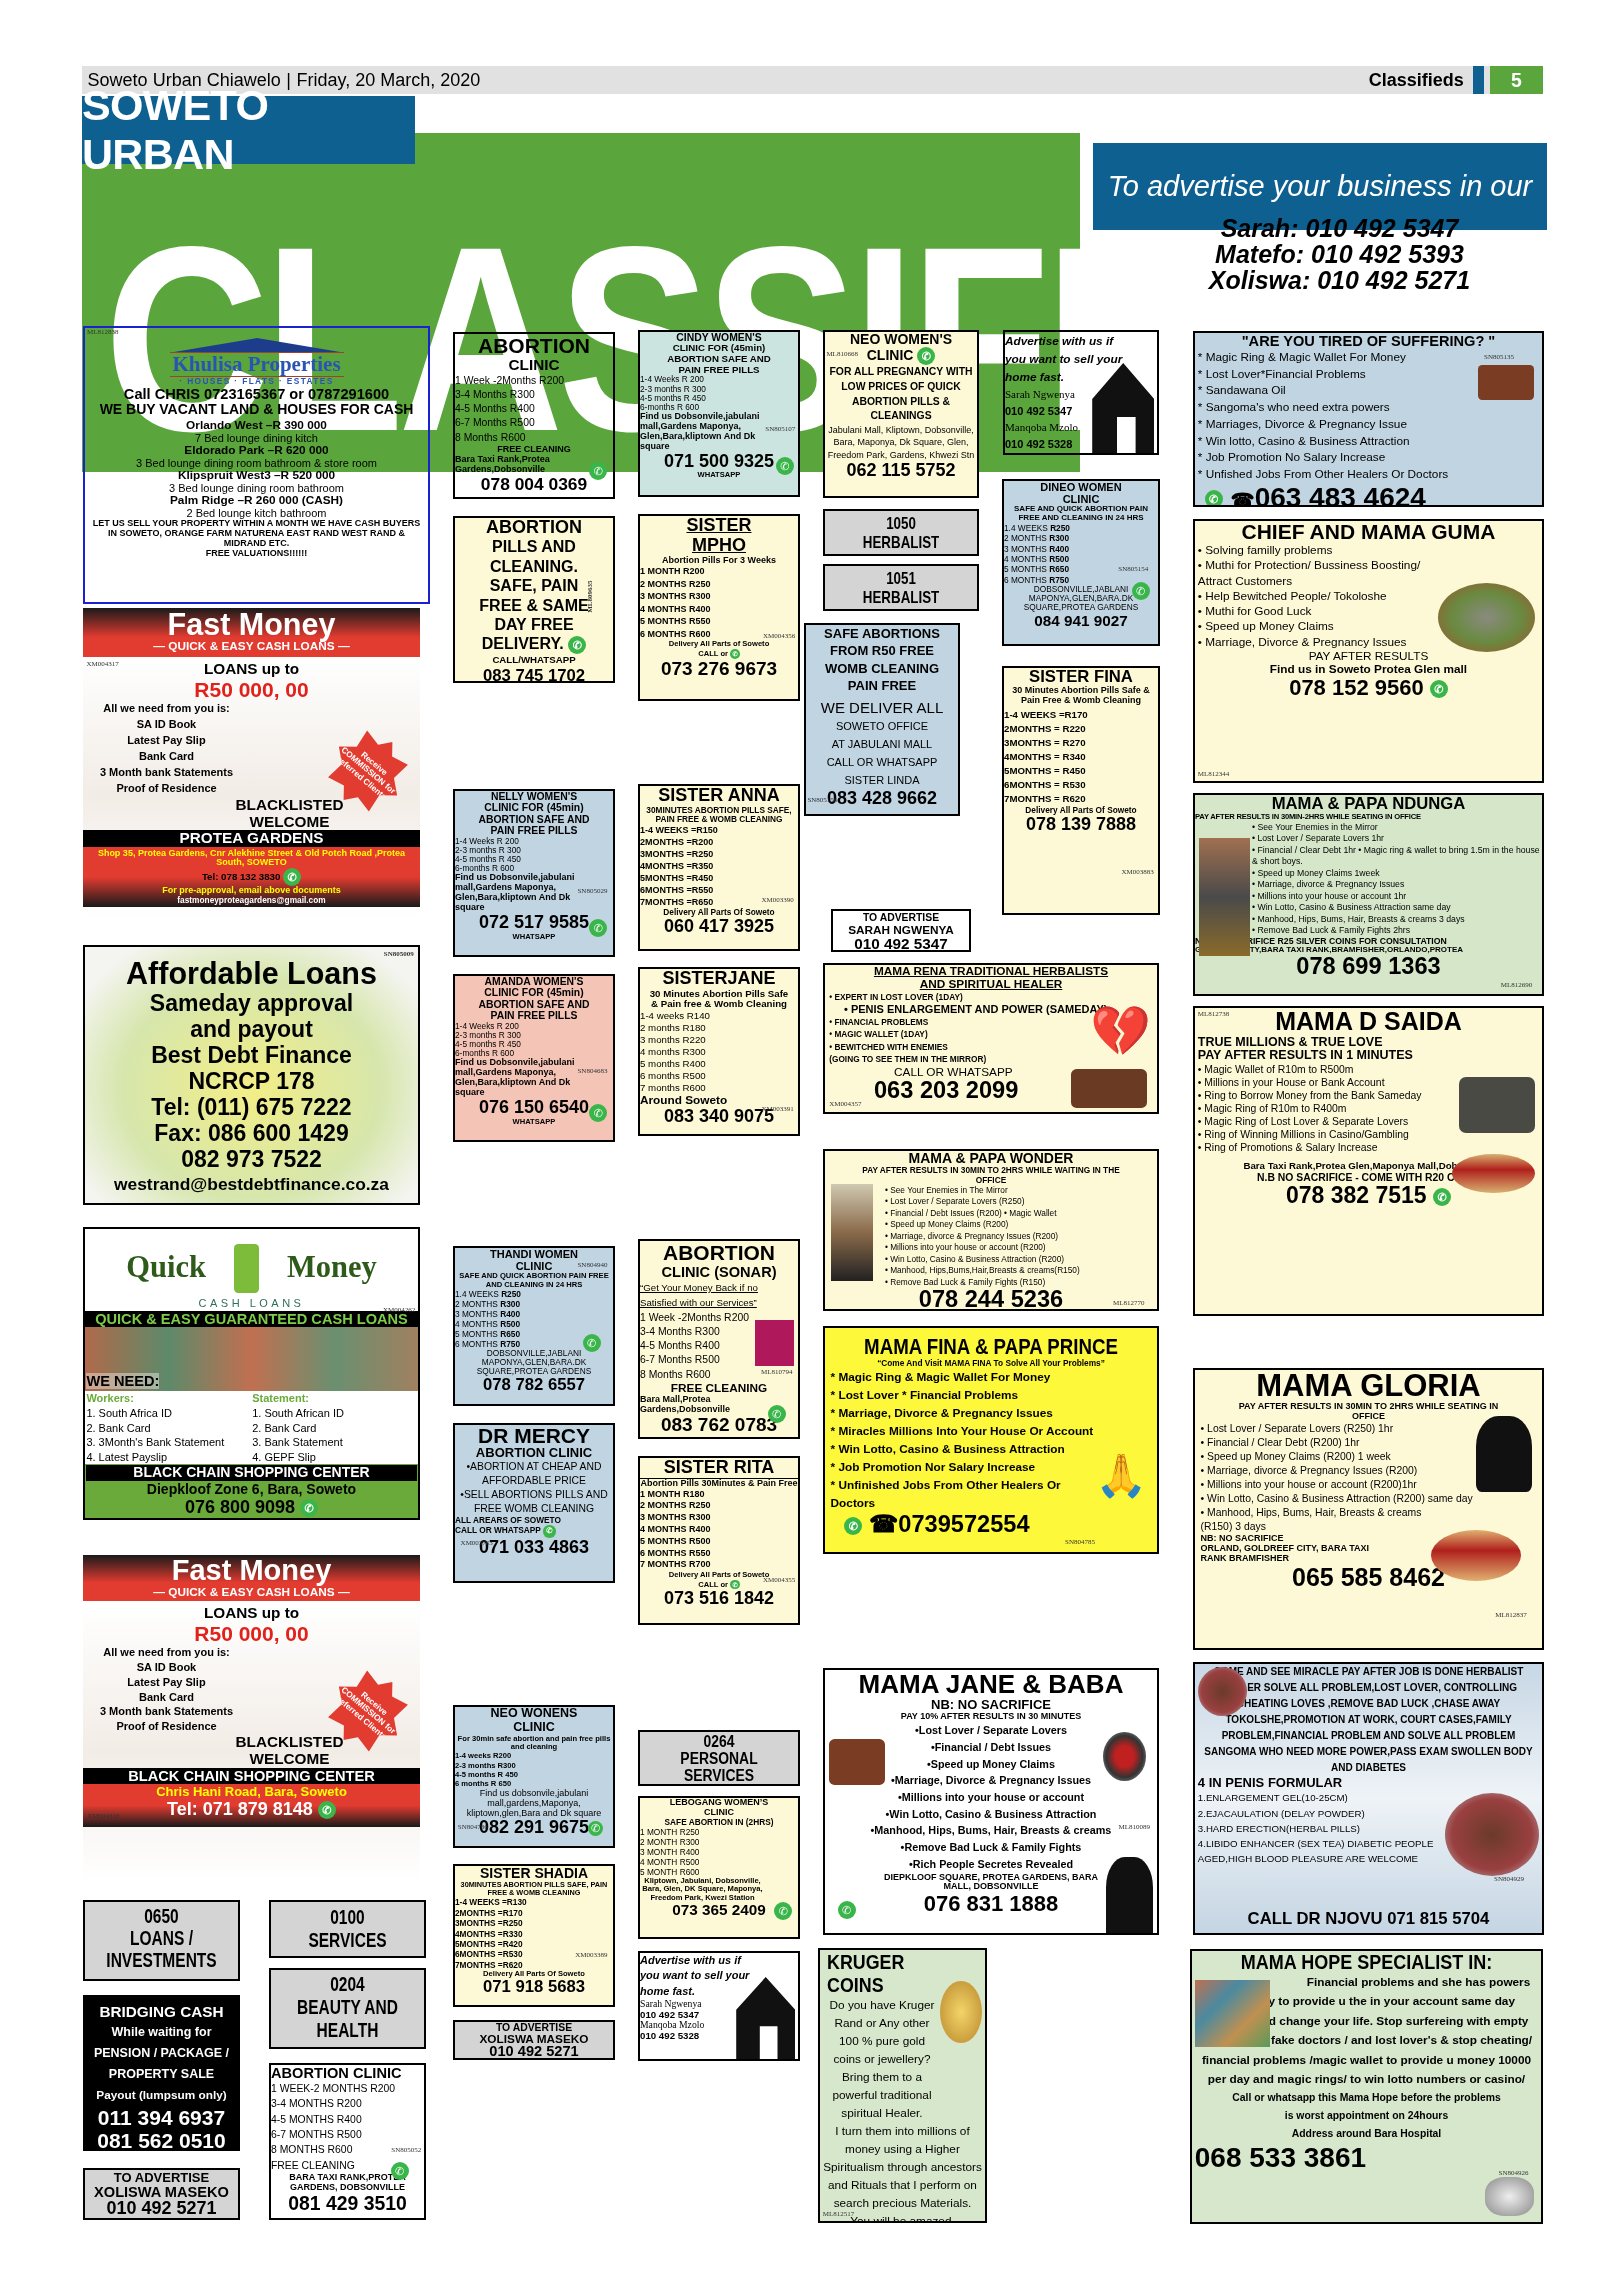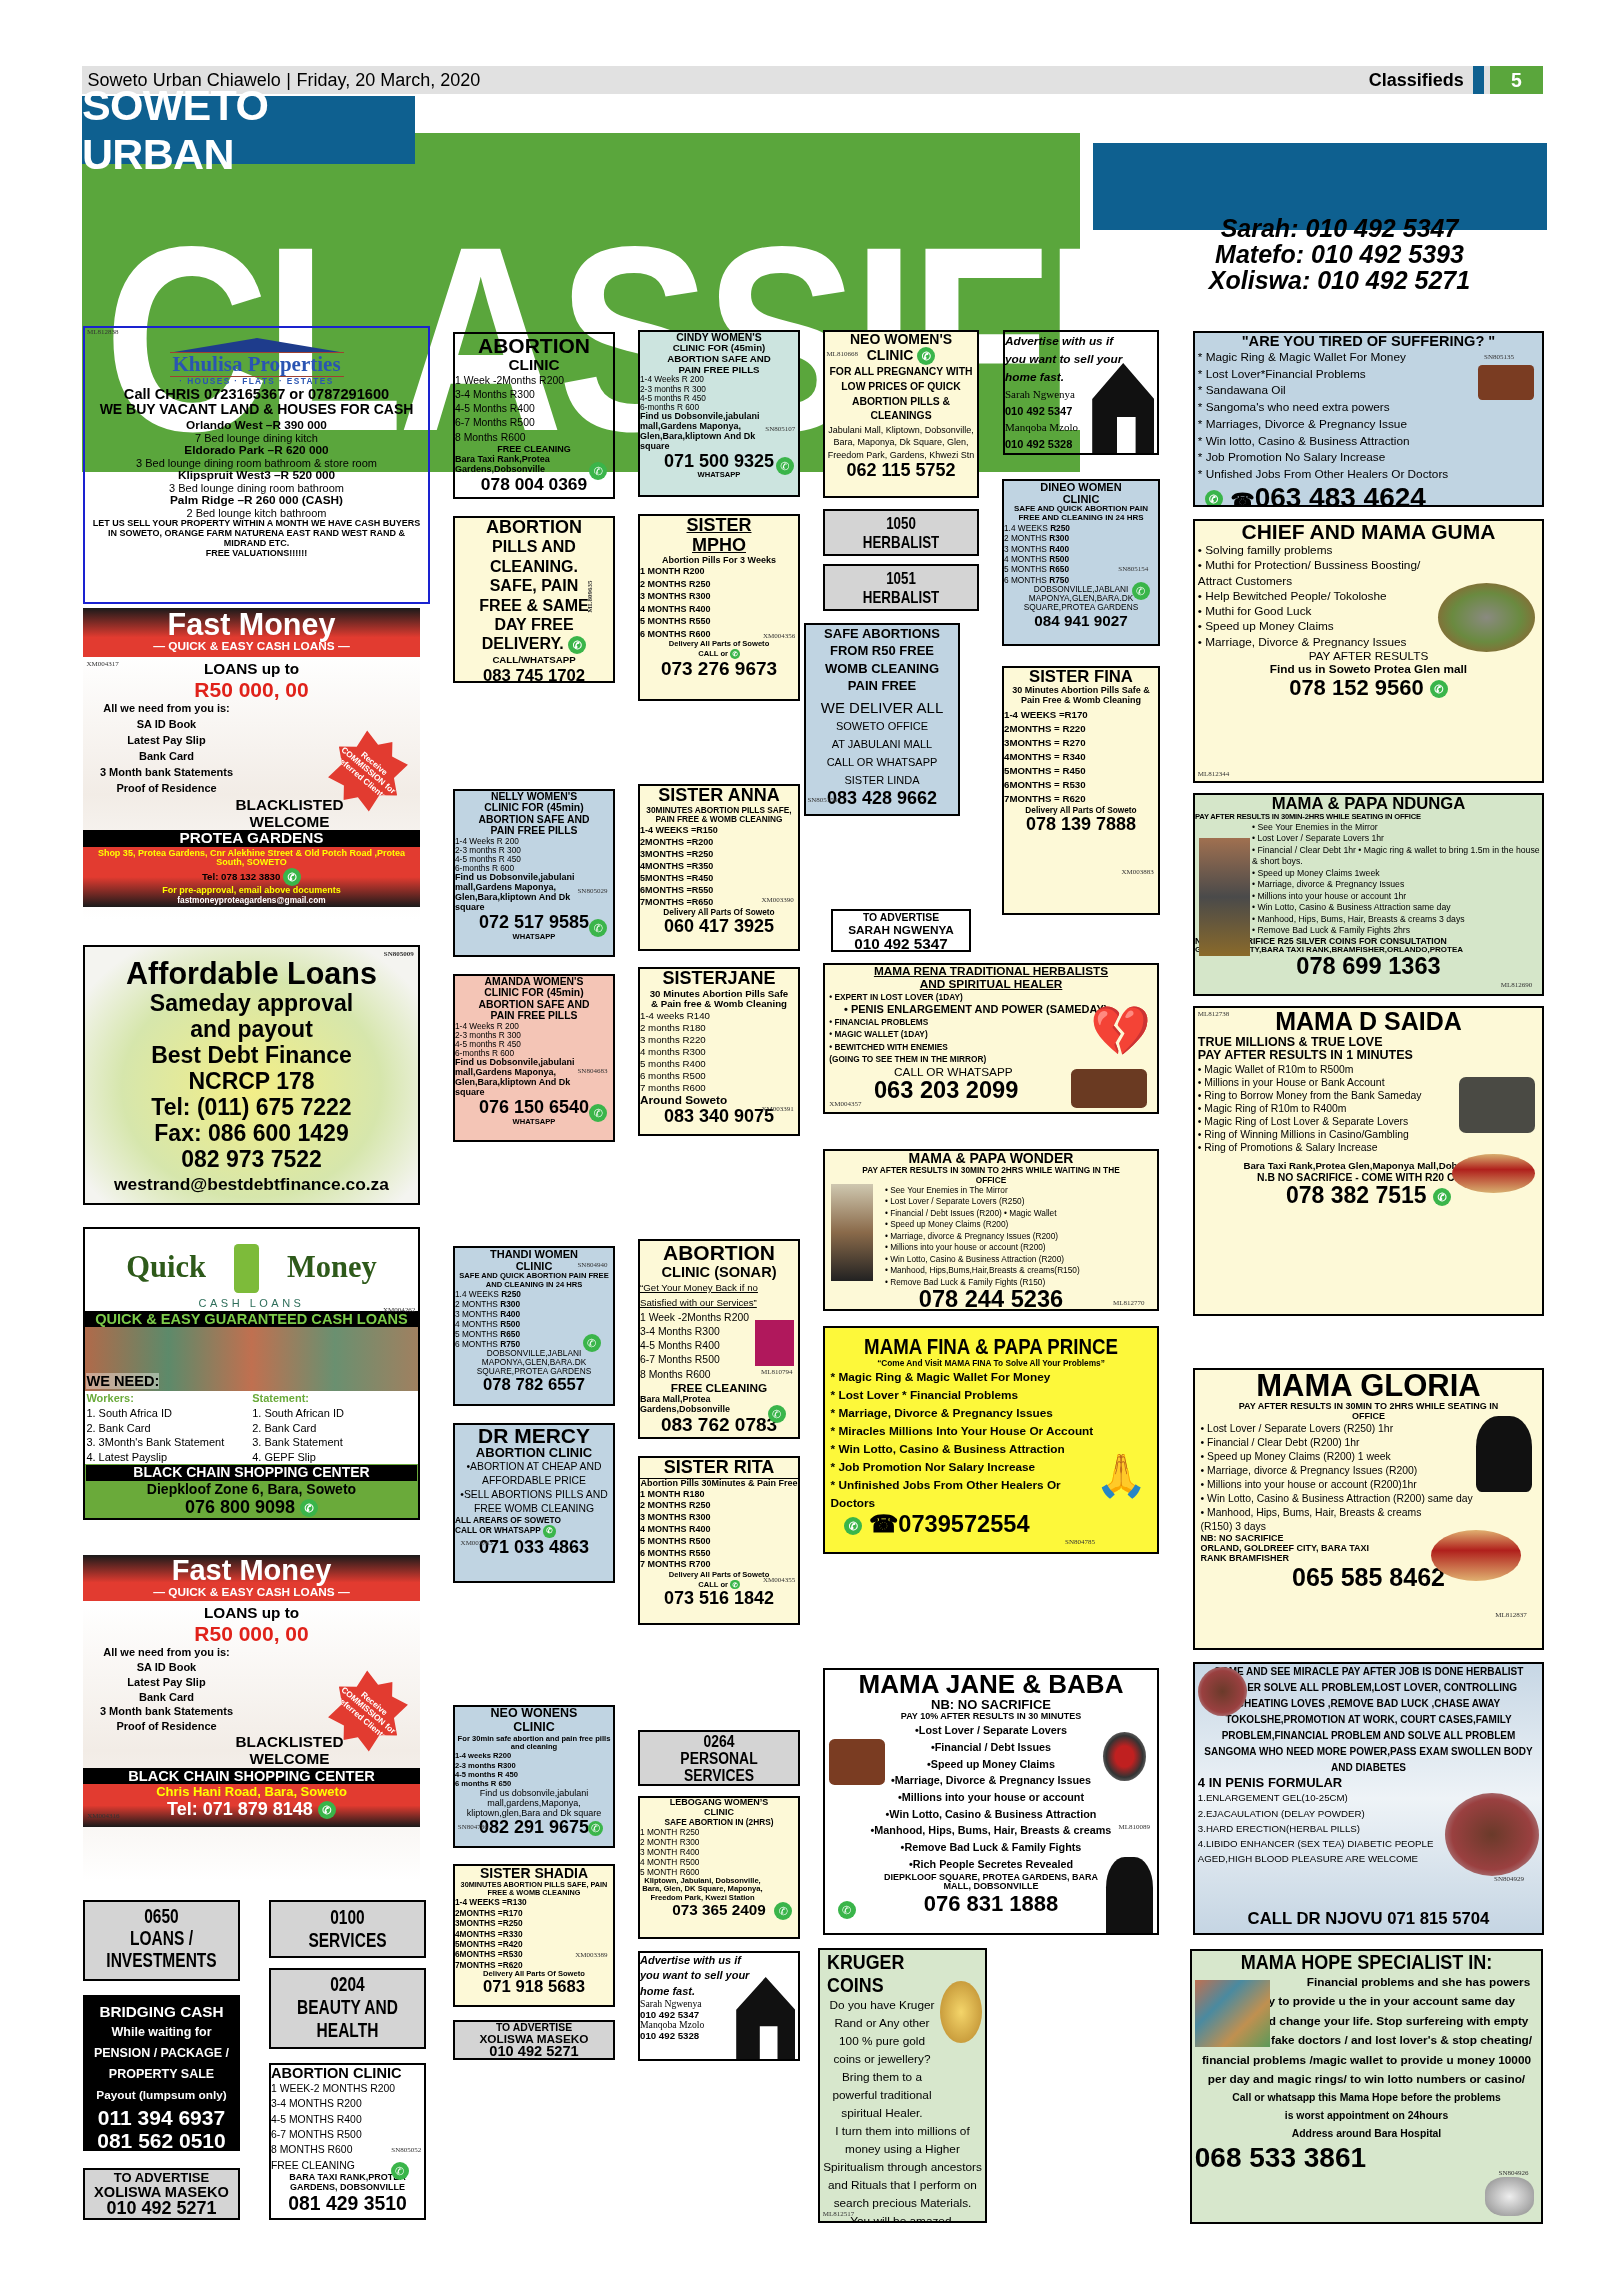--- a/index.html
+++ b/index.html
@@ -34,20 +34,21 @@
   <div class="right">
     <span class="sect">Classifieds</span>
     <span class="blue"></span>
     <span class="pg">5</span>
   </div>
 </div>
 <div class="abs su">SOWETO URBAN</div>
 <div class="abs green"></div>
 <div class="abs classi">CLASSIFIEDS</div>
 <div class="abs adv">
+  <div>To advertise your business in our</div>
 </div>
 <div class="abs agents">
   <div>Sarah: 010 492 5347</div>
   <div>Matefo: 010 492 5393</div>
   <div>Xoliswa: 010 492 5271</div>
 </div>
 
 <div class="box" style="left:83px;top:326px;width:347px;height:278px;border-color:#1a22d0;font-size:10.4px">
   <span class="ref" style="left:2.1px;top:1.4px">ML812838</span>
   <div style="margin:9.7px auto 0;width:0;height:0;border-left:83px solid transparent;border-right:83px solid transparent;border-bottom:14px solid #1e3c8c"></div>

